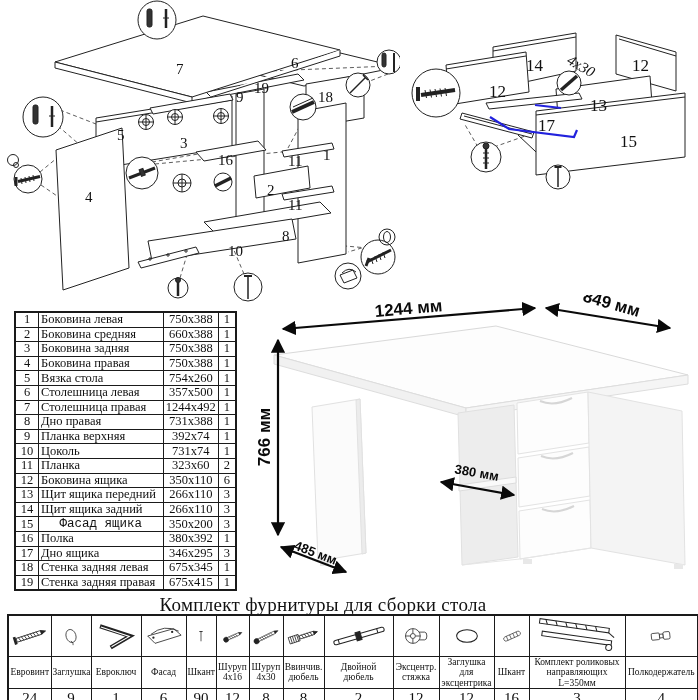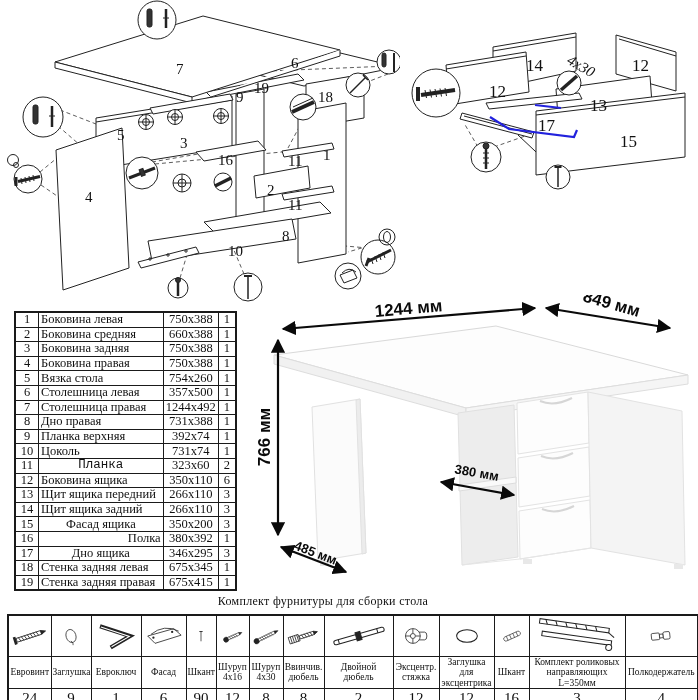--- a/index.html
+++ b/index.html
@@ -19,21 +19,21 @@
   #parts{position:absolute;left:14px;top:311px;width:223px;border-collapse:collapse;
          border:2px solid #1a1a1a;table-layout:fixed;}
   #parts td{border:1px solid #1a1a1a;font-size:12.5px;height:13.6px;line-height:13px;
             padding:0 2px;white-space:nowrap;overflow:hidden;}
   #parts .c-num{width:22px;text-align:center;padding:0;}
   #parts .c-name{width:119px;text-align:left;}
   #parts .c-size{width:54px;text-align:center;padding:0;}
   #parts .c-qty{width:16px;text-align:center;padding:0;}
   
   #hwtitle{position:absolute;left:0;top:594px;width:646px;text-align:center;
-           font-size:12px;letter-spacing:.3px;}
+           font-size:19px;letter-spacing:.3px;}
   #hw{position:absolute;left:7px;top:614px;width:690px;border-collapse:collapse;
       border:2px solid #1a1a1a;table-layout:fixed;}
   #hw td{border:1px solid #1a1a1a;text-align:center;vertical-align:middle;padding:0;}
   #hw .r-icon td{height:40px;}
   #hw .r-label td{height:25px;font-size:9.5px;line-height:1.08;padding:0 1px;}
   #hw .r-qty td{height:19px;font-size:15px;}
   .hwicon{display:block;margin:0 auto;position:static;}
 </style>
 </head>
 <body>
@@ -370,21 +370,21 @@
 
         <tr>
           <td class="c-num">10</td>
           <td class="c-name">Цоколь</td>
           <td class="c-size">731x74</td>
           <td class="c-qty">1</td>
         </tr>
 
         <tr>
           <td class="c-num">11</td>
-          <td class="c-name" style="text-align: center; font-family: Liberation Mono, monospace;">Планка</td>
+          <td class="c-name" style="text-align: left;">Планка</td>
           <td class="c-size">323x60</td>
           <td class="c-qty">2</td>
         </tr>
 
         <tr>
           <td class="c-num">12</td>
           <td class="c-name">Боковина ящика</td>
           <td class="c-size">350x110</td>
           <td class="c-qty">6</td>
         </tr>
@@ -398,35 +398,35 @@
 
         <tr>
           <td class="c-num">14</td>
           <td class="c-name">Щит ящика задний</td>
           <td class="c-size">266x110</td>
           <td class="c-qty">3</td>
         </tr>
 
         <tr>
           <td class="c-num">15</td>
-          <td class="c-name" style="text-align: center;">Фасад ящика</td>
+          <td class="c-name" style="text-align: center; font-family: Liberation Mono, monospace;">Фасад ящика</td>
           <td class="c-size">350x200</td>
           <td class="c-qty">3</td>
         </tr>
 
         <tr>
           <td class="c-num">16</td>
-          <td class="c-name" style="text-align: right;">Полка</td>
+          <td class="c-name" style="text-align: left;">Полка</td>
           <td class="c-size">380x392</td>
           <td class="c-qty">1</td>
         </tr>
 
         <tr>
           <td class="c-num">17</td>
-          <td class="c-name" style="text-align: center;">Дно ящика</td>
+          <td class="c-name" style="">Дно ящика</td>
           <td class="c-size">346x295</td>
           <td class="c-qty">3</td>
         </tr>
 
         <tr>
           <td class="c-num">18</td>
           <td class="c-name">Стенка задняя левая</td>
           <td class="c-size">675x345</td>
           <td class="c-qty">1</td>
         </tr>

